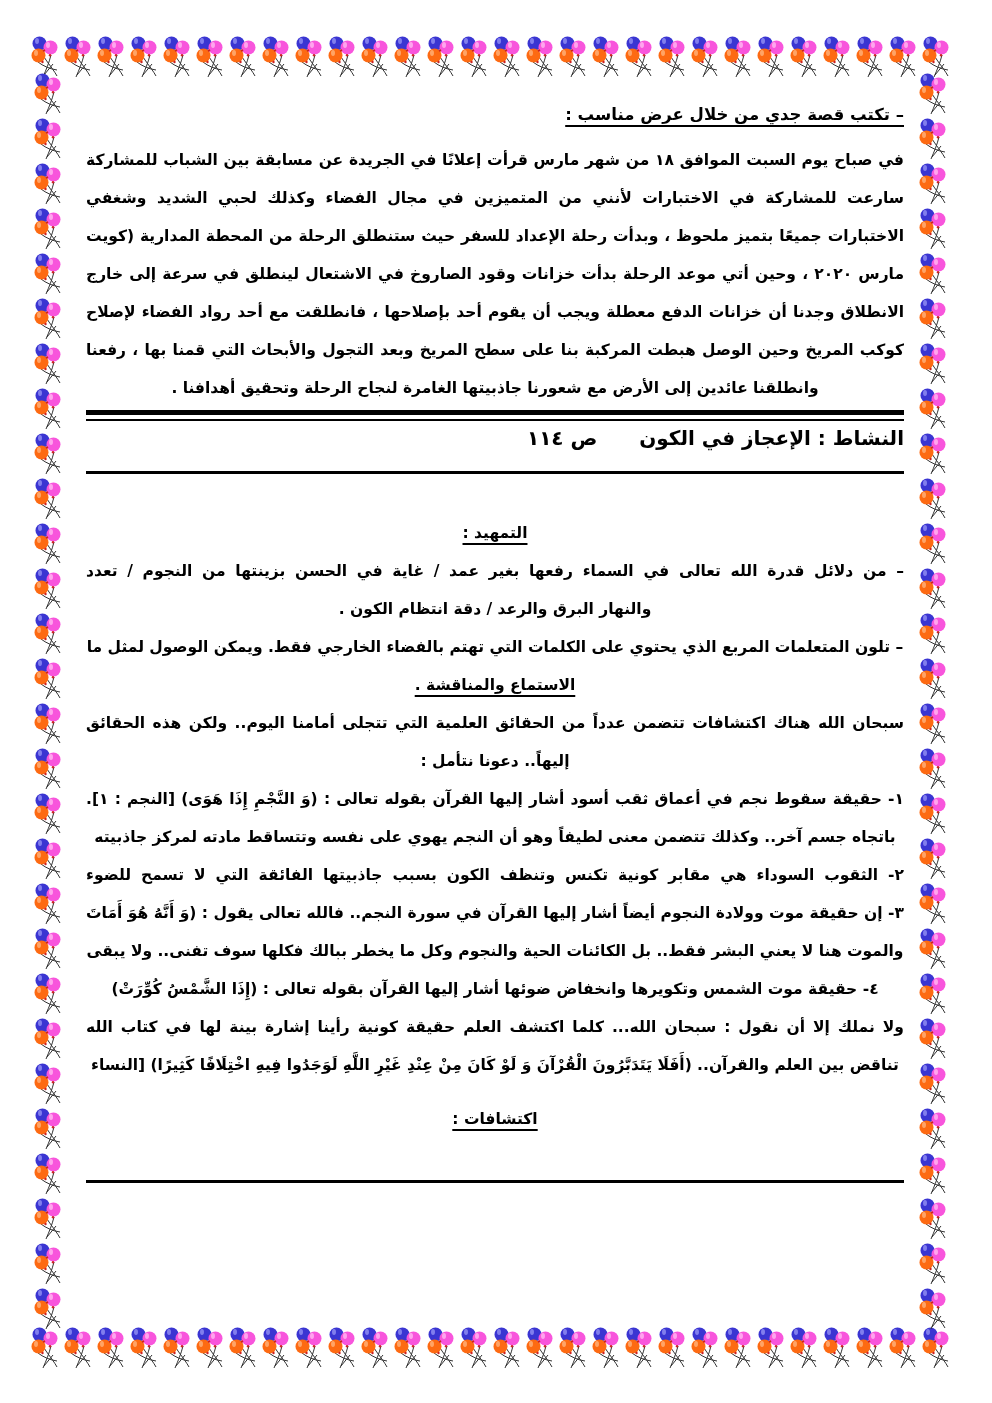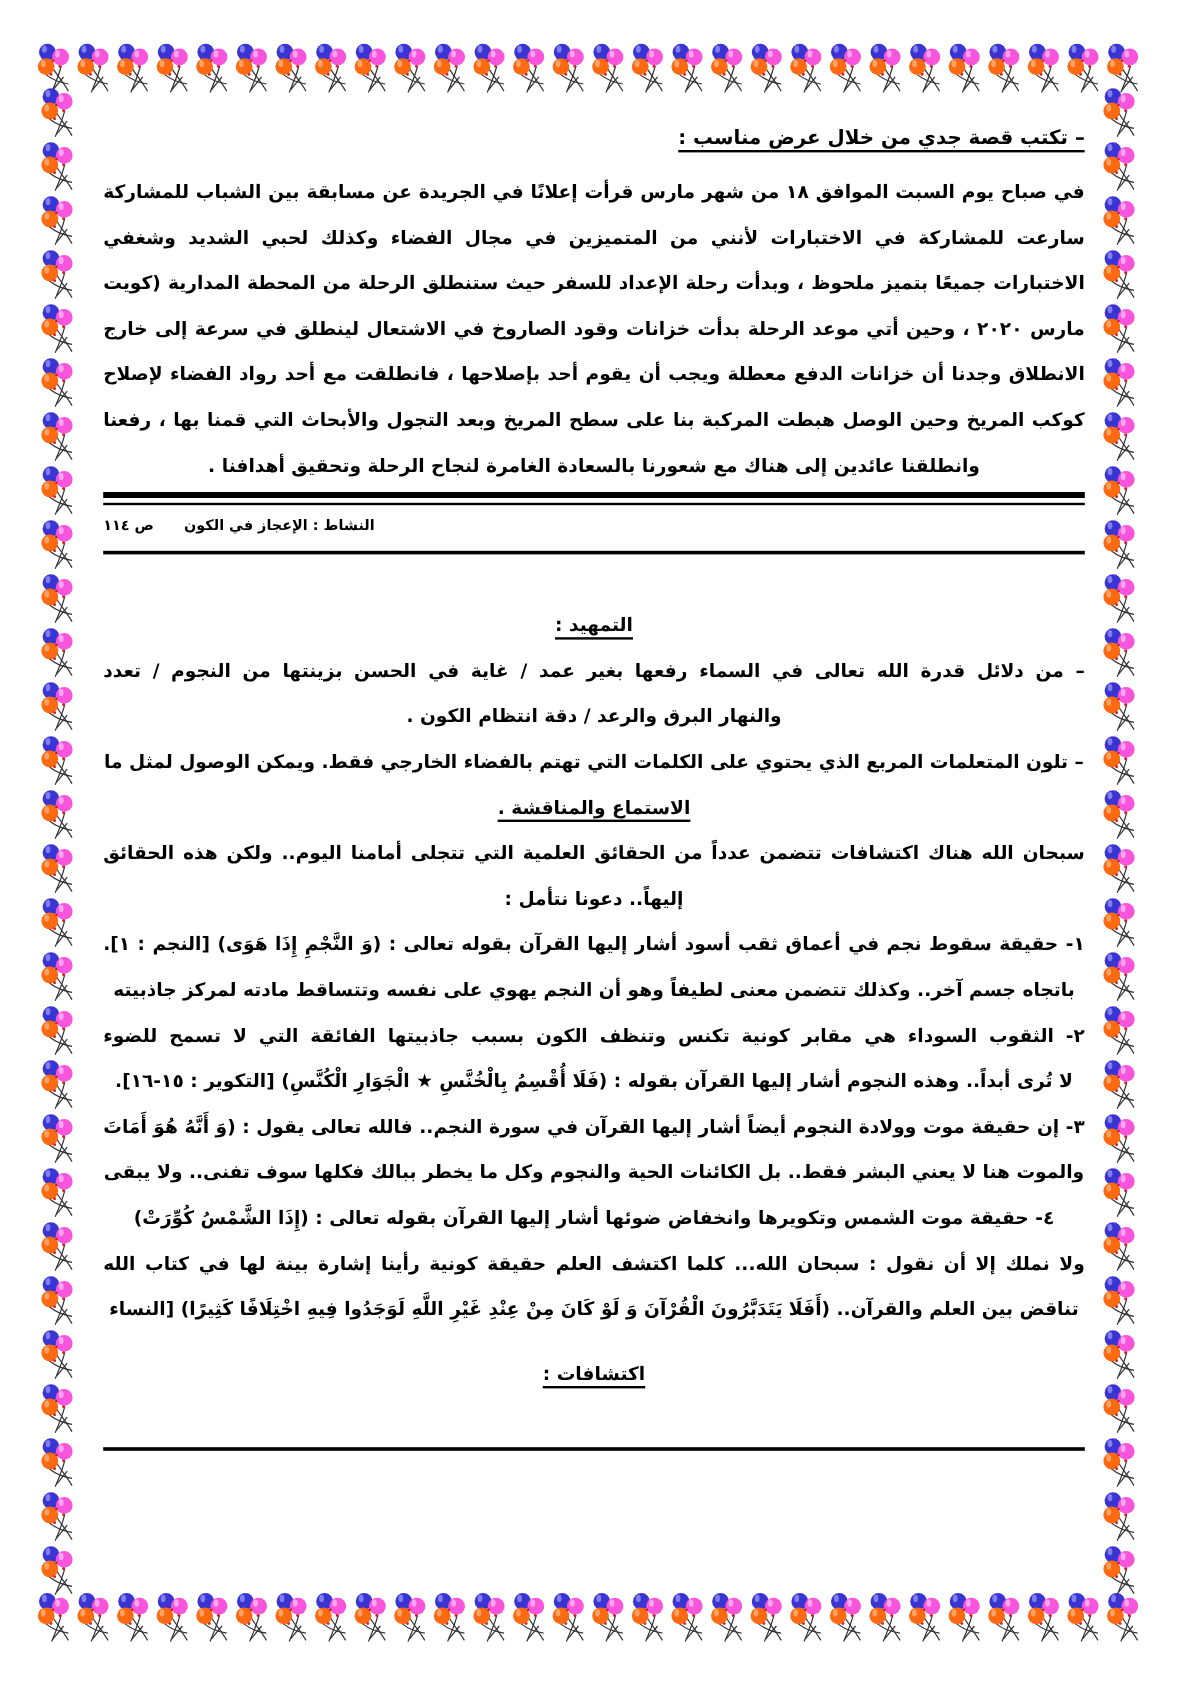--- a/index.html
+++ b/index.html
@@ -24,21 +24,21 @@
     direction:rtl;font-weight:bold;font-size:15.5px;color:#000;
   }
   .line{height:38px;line-height:38px;overflow:hidden;white-space:normal;}
   .stretch{text-align:justify;text-align-last:justify;}
   .center{text-align:center;}
   .right{text-align:center;}
   .title{margin-top:96px;font-size:16.5px;text-align:right;}
   .s1{margin-top:7px;}
   .u{text-decoration:underline;text-underline-offset:5px;text-decoration-thickness:2px;}
   .rule-double{margin-top:3px;height:4px;border-top:5px solid #000;border-bottom:2px solid #000;}
-  .activity{height:38px;line-height:34px;text-align:left;font-size:12px;}
+  .activity{height:50px;line-height:34px;text-align:right;font-size:20px;}
   .rule{height:0;border-top:3px solid #000;}
   .h-tamheed{margin-top:40px;}
   .h-practice{margin-top:16px;}
   .rule-bottom{margin-top:42px;}
 </style>
 </head>
 <body>
 
 <div class="page">
 
@@ -1734,39 +1734,38 @@
   <div class="content">
 
     <div class="line title"><span class="u">– تكتب قصة جدي من خلال عرض مناسب :</span></div>
 
     <div class="line stretch s1">في صباح يوم السبت الموافق ١٨ من شهر مارس قرأت إعلانًا في الجريدة عن مسابقة بين الشباب للمشاركة في رحلة إلى كوكب المريخ ،</div>
     <div class="line stretch">سارعت للمشاركة في الاختبارات لأنني من المتميزين في مجال الفضاء وكذلك لحبي الشديد وشغفي بالكوكب الأحمر ، تجاوزت</div>
     <div class="line stretch">الاختبارات جميعًا بتميز ملحوظ ، وبدأت رحلة الإعداد للسفر حيث ستنطلق الرحلة من المحطة المدارية (كويت ٣) في تاريخ ٢٠من</div>
     <div class="line stretch">مارس ٢٠٢٠ ، وحين أتي موعد الرحلة بدأت خزانات وقود الصاروخ في الاشتعال لينطلق في سرعة  إلى خارج المجال الجوي ، وأثناء</div>
     <div class="line stretch">الانطلاق وجدنا أن خزانات الدفع معطلة ويجب أن يقوم أحد بإصلاحها ، فانطلقت مع أحد رواد الفضاء لإصلاح الخلل ، ثم انطلقنا إلى</div>
     <div class="line stretch">كوكب المريخ وحين الوصل هبطت المركبة بنا على سطح المريخ وبعد التجول والأبحاث التي قمنا بها ، رفعنا علم الكويت على سطح المر</div>
-    <div class="line center">وانطلقنا عائدين إلى هناك مع شعورنا بالسعادة الغامرة لنجاح الرحلة وتحقيق أهدافنا .</div>
+    <div class="line center">وانطلقنا عائدين إلى الأرض مع شعورنا جاذبيتها الغامرة لنجاح الرحلة وتحقيق أهدافنا .</div>
 
     <div class="rule-double"></div>
     <div class="activity">النشاط : الإعجاز في الكون&nbsp;&nbsp;&nbsp;&nbsp;&nbsp; ص ١١٤</div>
     <div class="rule"></div>
 
     <div class="line right h-tamheed"><span class="u">التمهيد :</span></div>
     <div class="line stretch">– من دلائل قدرة الله تعالى في السماء رفعها بغير عمد  /  غاية في الحسن بزينتها من النجوم  /  تعدد المخلوقات من شمس وقمر الليل</div>
     <div class="line center">والنهار البرق والرعد  /  دقة انتظام الكون .</div>
     <div class="line right">– تلون المتعلمات المربع الذي يحتوي على الكلمات التي تهتم بالفضاء الخارجي فقط. ويمكن الوصول لمثل ما يأتي :</div>
 
     <div class="line right"><span class="u">الاستماع والمناقشة .</span></div>
     <div class="line stretch">سبحان الله هناك اكتشافات تتضمن عدداً من الحقائق العلمية التي تتجلى أمامنا اليوم.. ولكن هذه الحقائق أشار إليها القرآن قبل ١٤</div>
     <div class="line center">إليهاً.. دعونا نتأمل :</div>
 
     <div class="line stretch">١- حقيقة سقوط نجم في أعماق ثقب أسود أشار إليها القرآن بقوله تعالى : (وَ النَّجْمِ إِذَا هَوَى) [النجم : ١]. وكلمة هوى بمعنى سقط وهـ</div>
     <div class="line center">باتجاه جسم آخر.. وكذلك تتضمن معنى لطيفاً وهو أن النجم يهوي على نفسه وتتساقط مادته لمركز جاذبيته</div>
     <div class="line stretch">٢- الثقوب السوداء هي مقابر كونية تكنس وتنظف الكون بسبب جاذبيتها الفائقة التي لا تسمح للضوء بمغادرتها وبالتالي فهي مختـ</div>
-    <div class="line center">لا تُرى أبداً.. وهذه النجوم أشار إليها القرآن بقوله : (فَلَا أُقْسِمُ بِالْخُنَّسِ ★ الْجَوَارِ الْكُنَّسِ) [التكوير : ١٥-١٦].</div>
     <div class="line stretch">٣- إن حقيقة موت وولادة النجوم أيضاً أشار إليها القرآن في سورة النجم.. فالله تعالى يقول : (وَ أَنَّهُ هُوَ أَمَاتَ وَ أَحْيَا) [النجم : ٤٤].</div>
     <div class="line center">والموت هنا لا يعني البشر فقط.. بل الكائنات الحية والنجوم وكل ما يخطر ببالك فكلها سوف تفنى.. ولا يبقى إلا الله تعالى.</div>
     <div class="line center">٤- حقيقة موت الشمس وتكويرها وانخفاض ضوئها أشار إليها القرآن بقوله تعالى : (إِذَا الشَّمْسُ كُوِّرَتْ) [التكوير : ١].</div>
     <div class="line stretch">ولا نملك إلا أن نقول : سبحان الله... كلما اكتشف العلم حقيقة كونية رأينا إشارة بينة لها في كتاب الله تعالى.. وهذا يدل على أنه لا</div>
     <div class="line center">تناقض بين العلم والقرآن.. (أَفَلَا يَتَدَبَّرُونَ الْقُرْآنَ وَ لَوْ كَانَ مِنْ عِنْدِ غَيْرِ اللَّهِ لَوَجَدُوا فِيهِ اخْتِلَافًا كَثِيرًا) [النساء : ٨٢].</div>
 
     <div class="line right h-practice"><span class="u">اكتشافات :</span></div>
 
     <div class="rule rule-bottom"></div>
 

